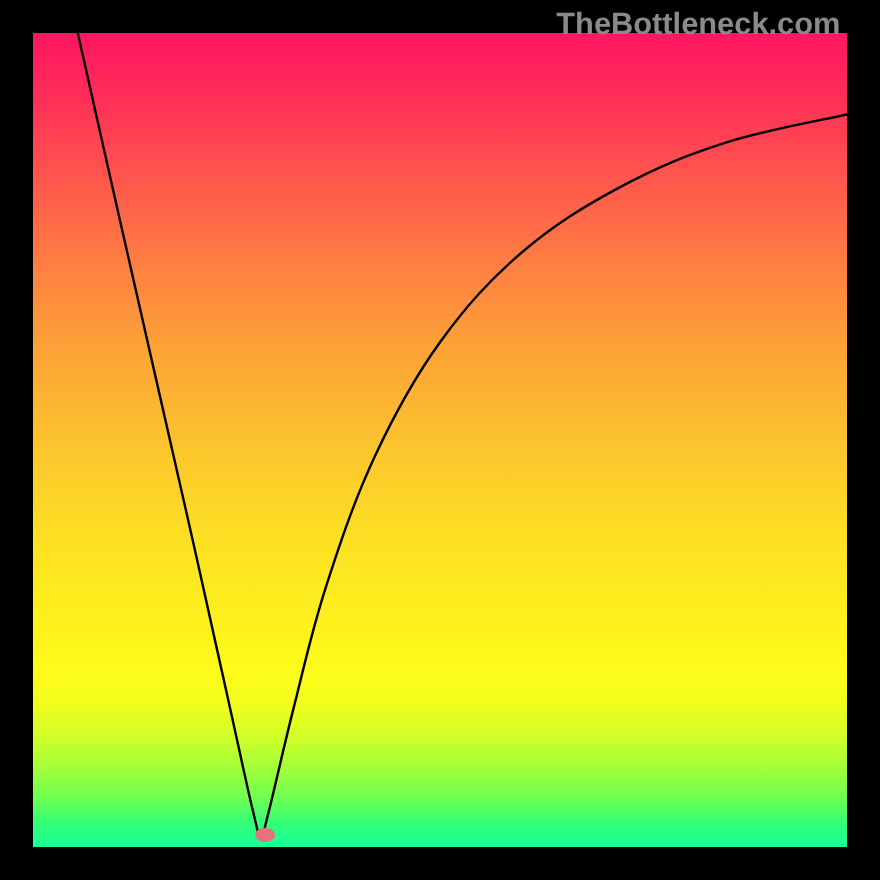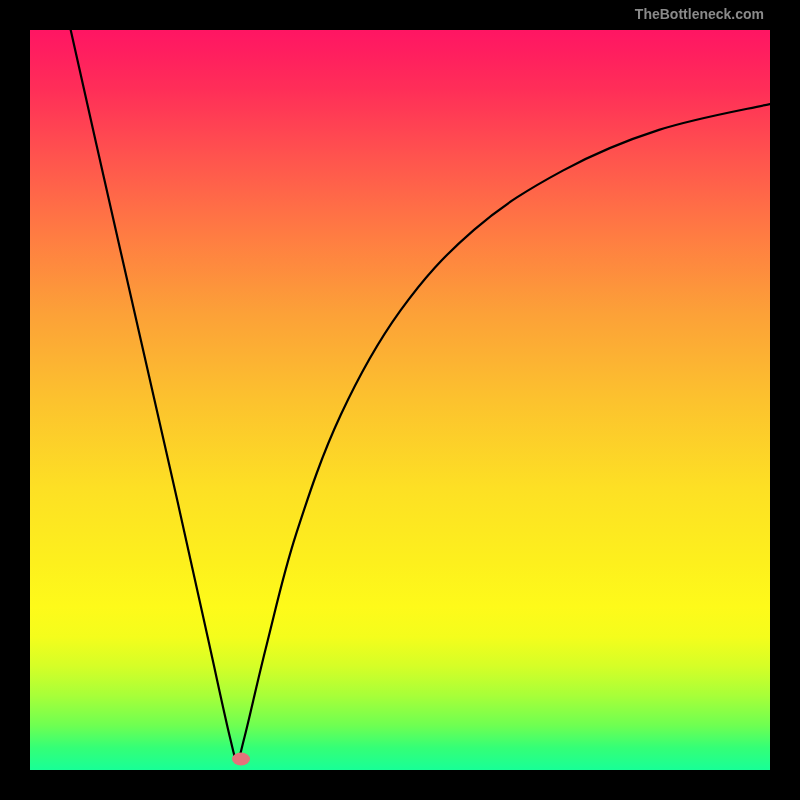--- a/index.html
+++ b/index.html
@@ -36,21 +36,21 @@
       #a7ff39 90%,
       #6eff52 94%,
       #34ff77 97%,
       #18ff97 100%);
   }
   .watermark {
     position: absolute;
     top: 6px;
     right: 36px;
     font-family: Arial, Helvetica, sans-serif;
-    font-size: 14px;
+    font-size: 28px;
     font-weight: bold;
     color: #8a8a8a;
     letter-spacing: 0px;
     z-index: 10;
   }
   svg.curve {
     position: absolute;
     left: 0;
     top: 0;
     width: 740px;

